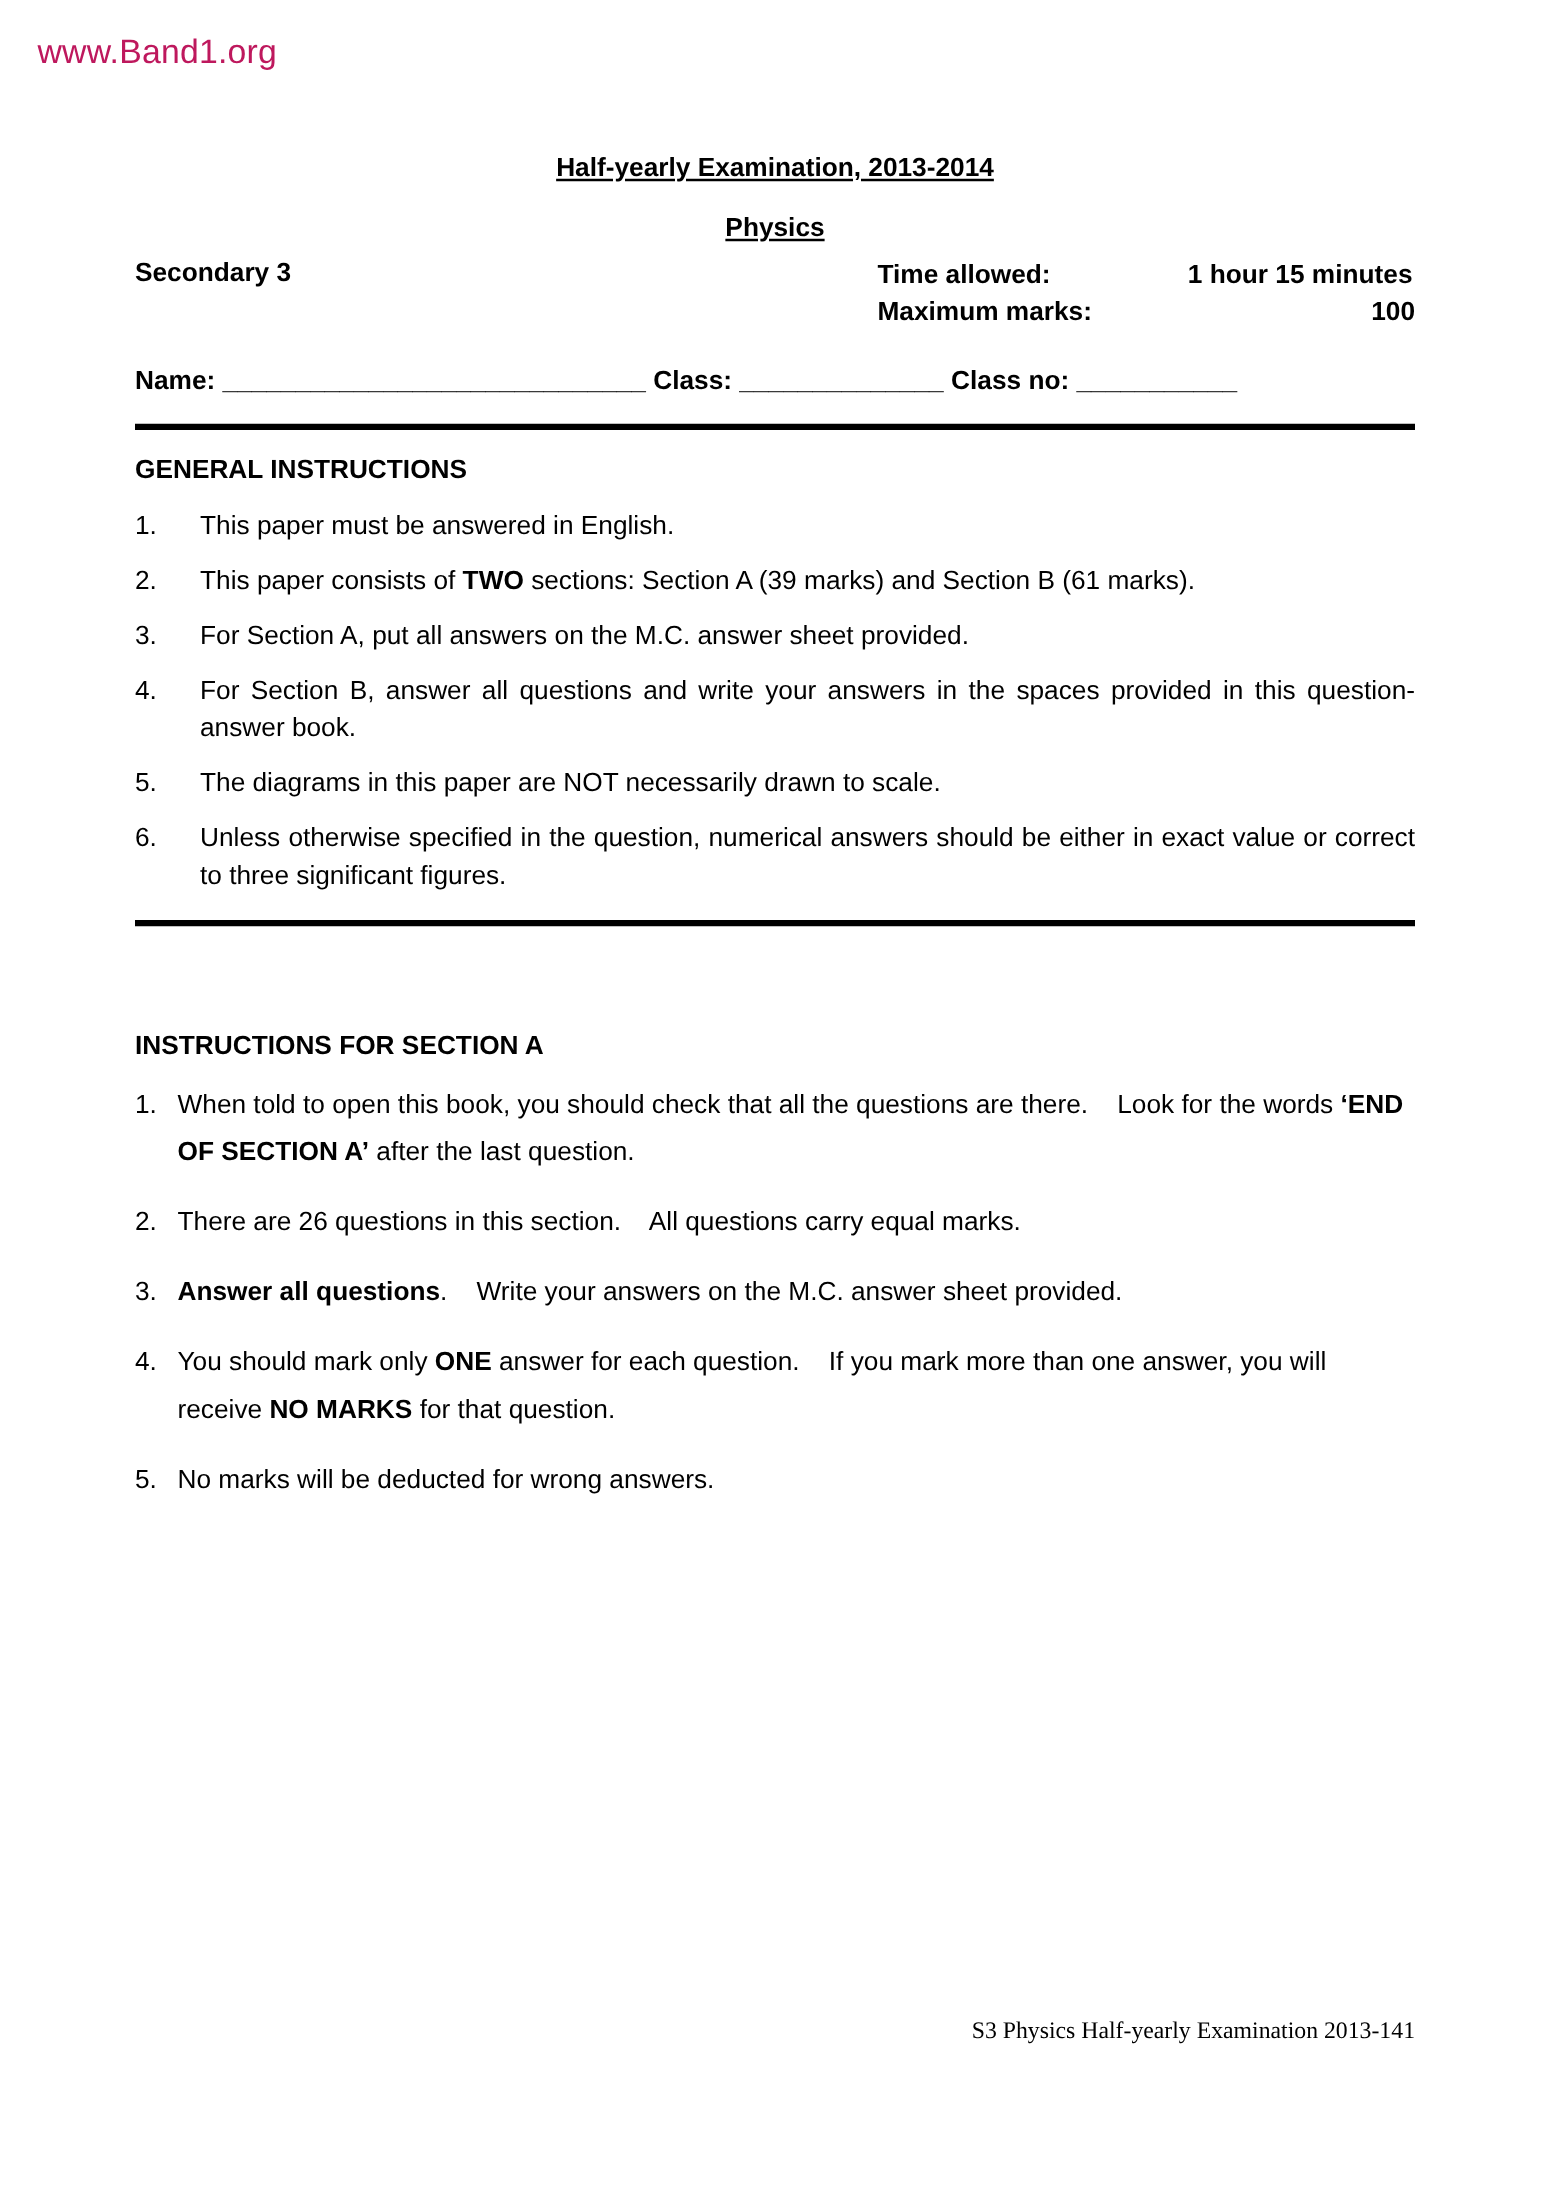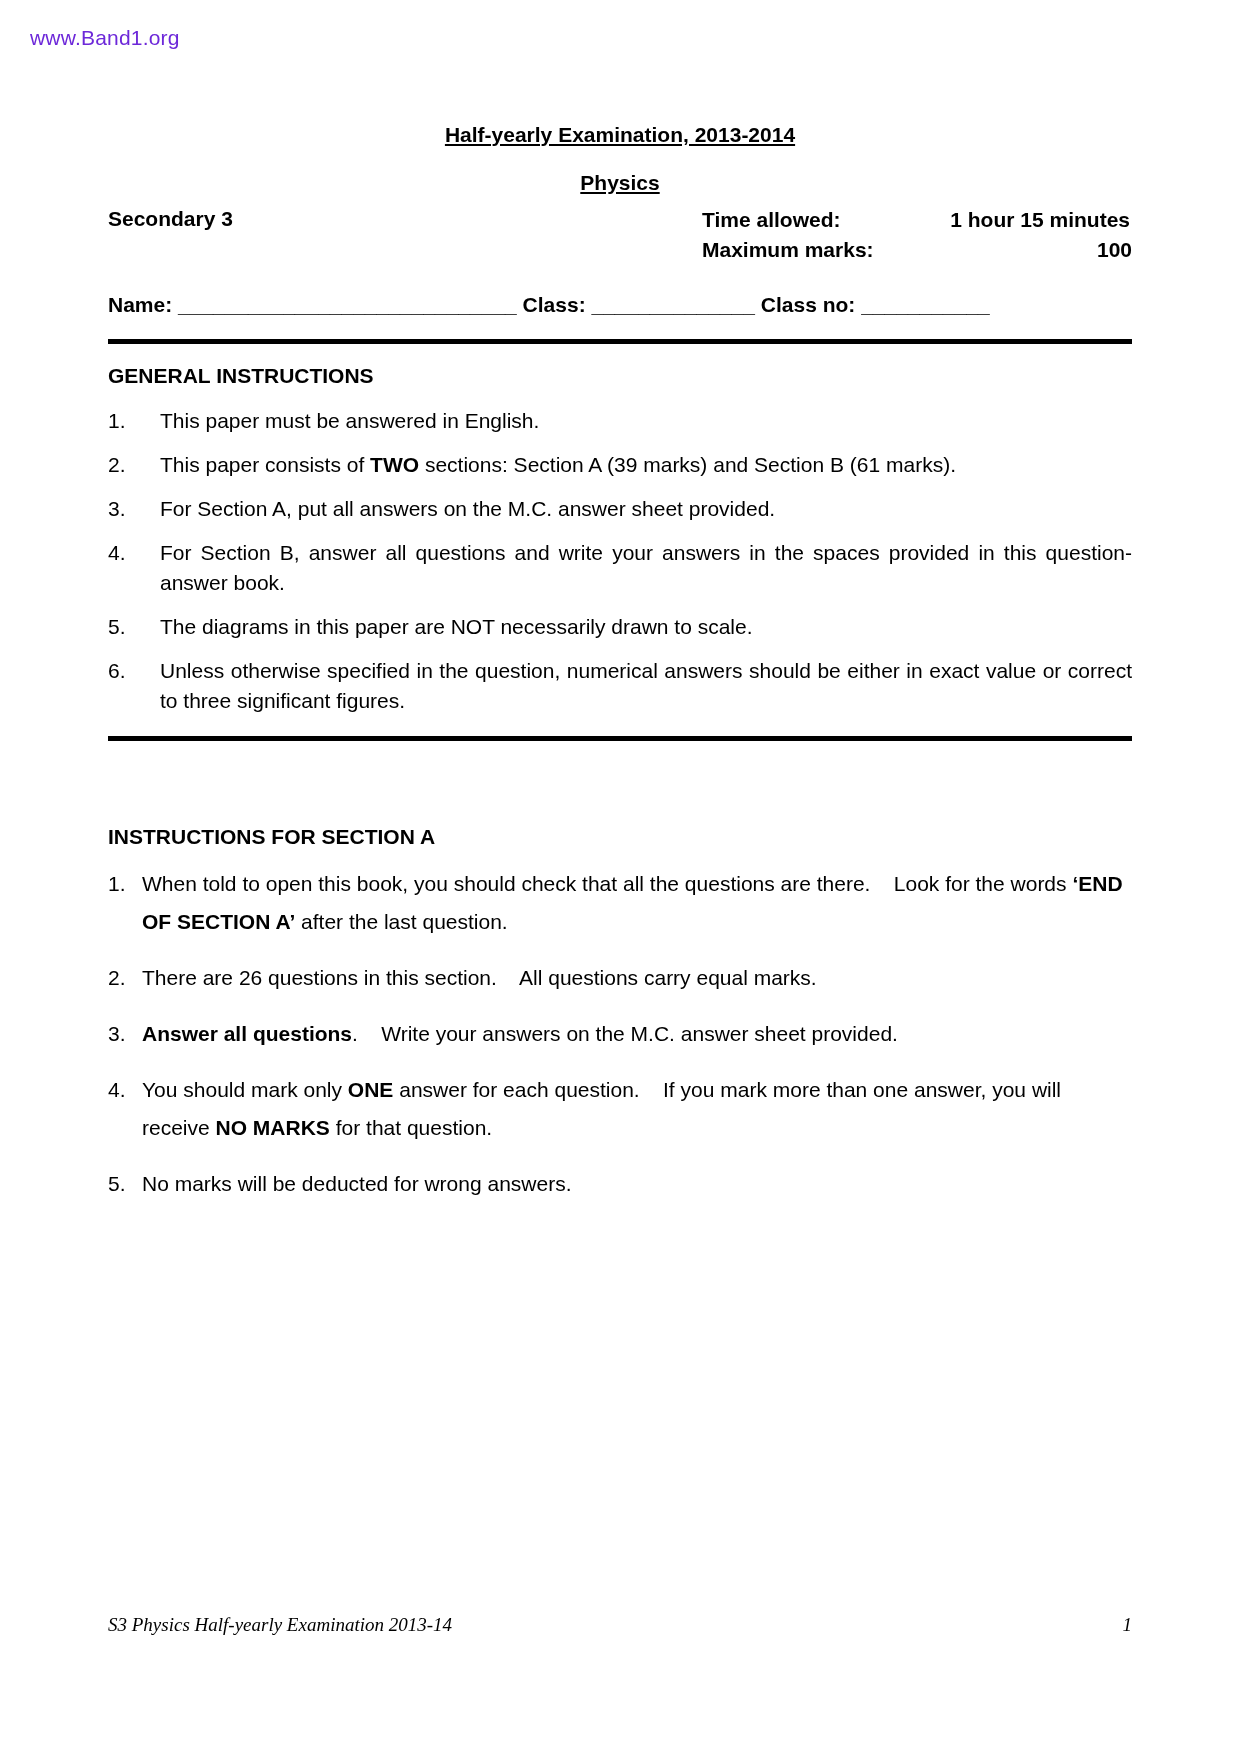--- a/index.html
+++ b/index.html
@@ -19,23 +19,23 @@
     position: relative;
     width: 1240px;
     height: 1754px;
     box-sizing: border-box;
     padding: 0;
   }
   .watermark {
     position: absolute;
     top: 26px;
     left: 30px;
-    font-size: 21px;
+    font-size: 27px;
     letter-spacing: 0.2px;
-    color: #6d28d9;
+    color: #be185d;
   }
   .content {
     position: absolute;
     left: 108px;
     right: 108px;
     top: 120px;
   }
   .center {
     text-align: center;
   }
@@ -140,24 +140,23 @@
   }
   ol.instrA li .txt {
     flex: 1 1 auto;
   }
   .footer {
     position: absolute;
     left: 108px;
     right: 108px;
     bottom: 118px;
     display: flex;
-    justify-content: space-between;
+    justify-content: flex-end;
     font-family: "Liberation Serif", serif;
     font-size: 19px;
-    font-style: italic;
   }
   b, strong { font-weight: bold; }
 </style>
 </head>
 <body>
 
 <div class="page">
 
   <div class="watermark">www.Band1.org</div>
 

